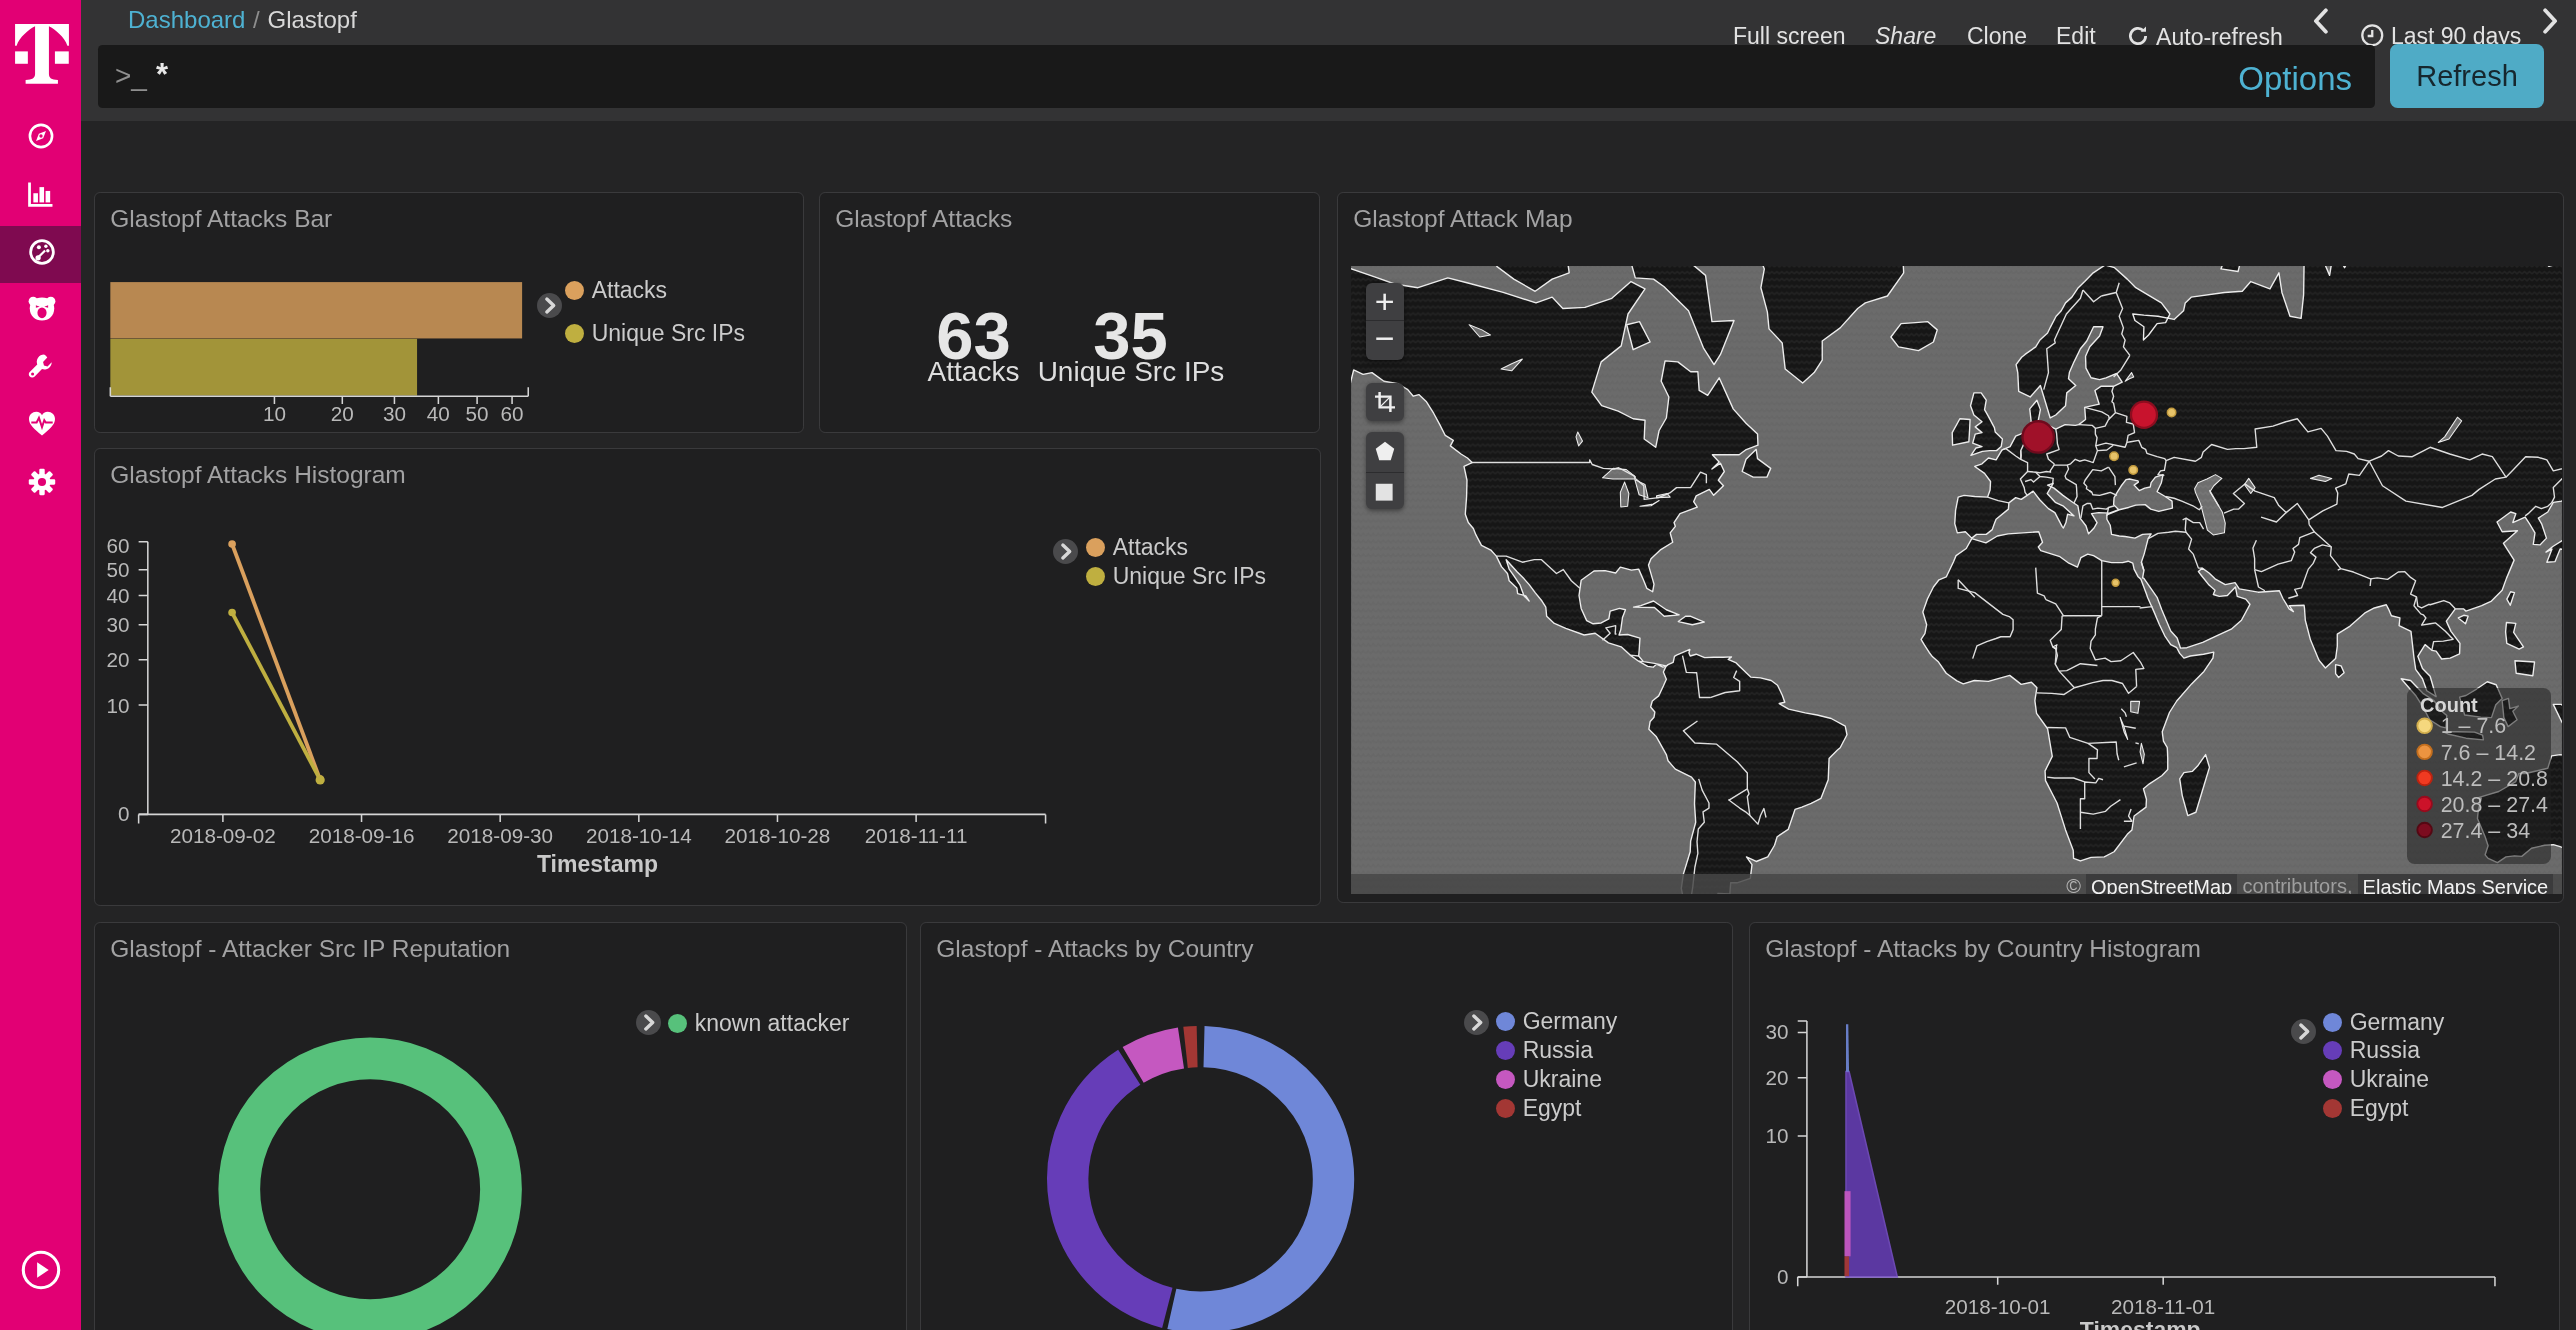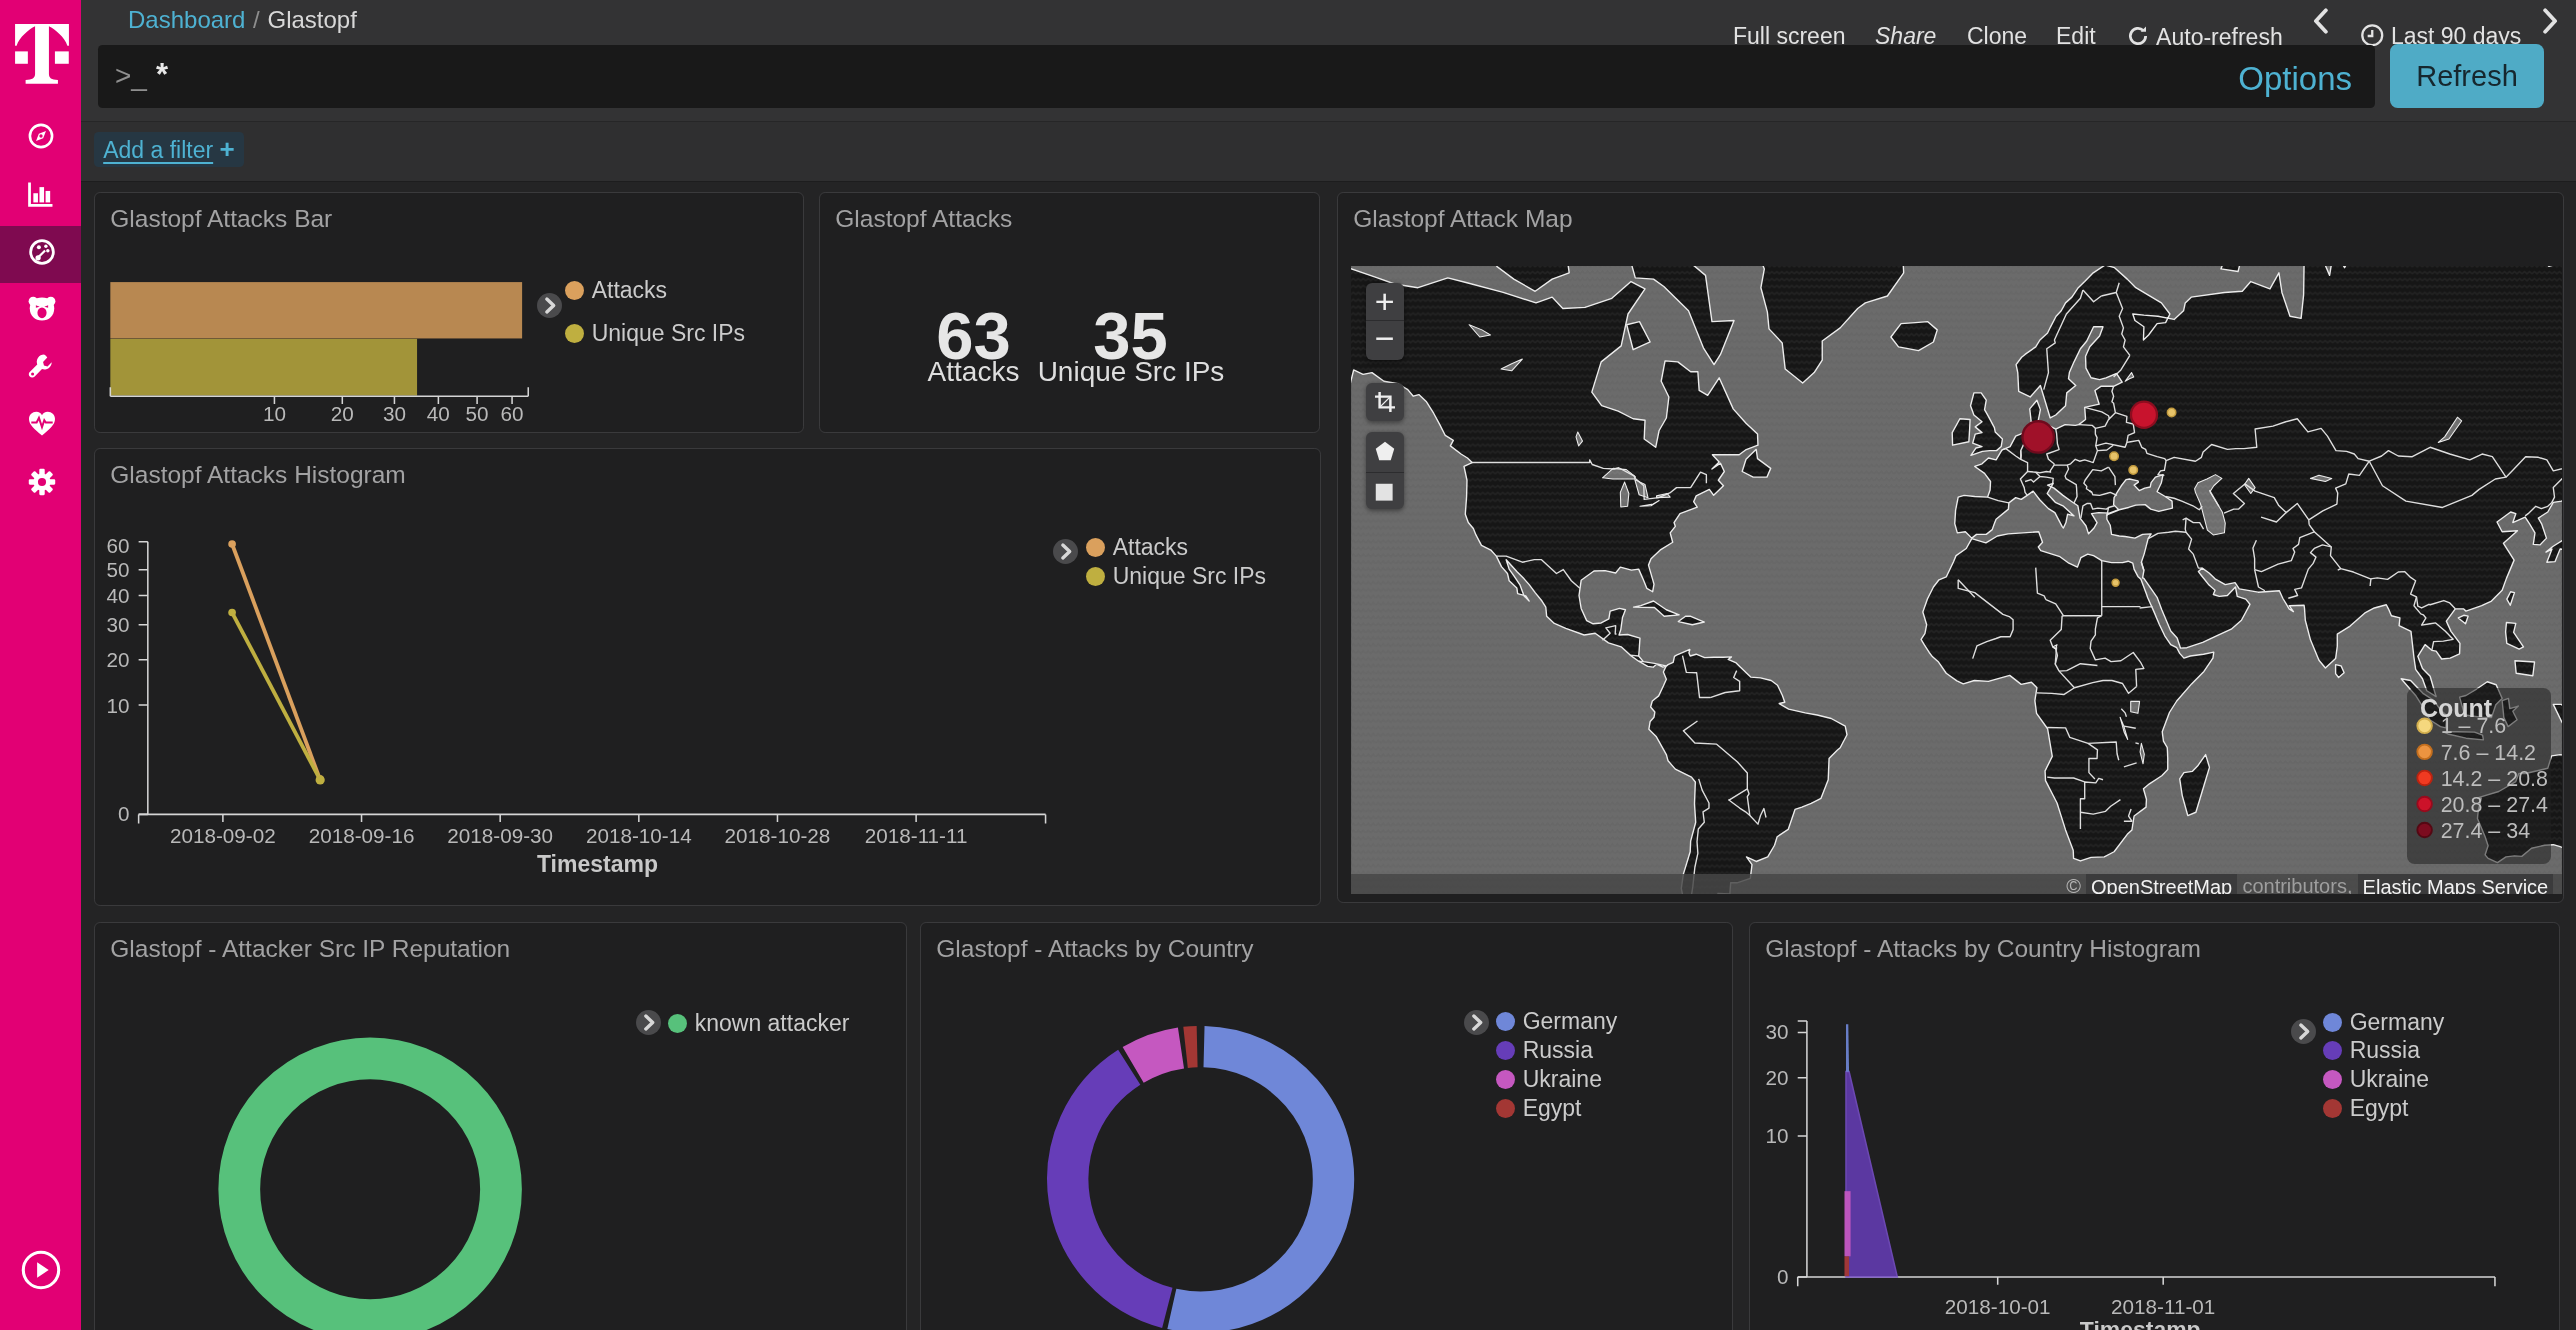--- a/index.html
+++ b/index.html
@@ -65,23 +65,20 @@
   <div class="topmenu" style="left:2542px;top:7.7px;"><svg width="17" height="26" viewBox="0 0 22 34">
           <path d="M4 3 L17 17 L4 31" fill="none" stroke="#e2e2e2" stroke-width="5" stroke-linecap="round" stroke-linejoin="round"></path>
         </svg></div>
   <div id="qbox">
     <div id="qprompt">&gt;_</div>
     <div id="qstar">*</div>
     <div id="qopt">Options</div>
   </div>
   <div id="rbtn">Refresh</div>
 </div>
-<div id="fbar">
-      <div id="addfilter"><u>Add a filter</u> <b style="font-size:26px;">+</b></div>
-    </div>
 
 <div id="side">
   <div class="active"></div>
   <svg class="sic" style="left:15.3px;top:24px;" width="54" height="60" viewBox="0 0 70 78">
     <path fill="#fff" d="M0 0 H70 V28.3 H68 C64.6 17 51.8 7 44 3 L44 65 C44 70 47.2 72.7 55.7 72.7 L55.7 77.6 L13.7 77.6 L13.7 72.7 C22.4 72.7 26 70 26 65 L26 3 C18.2 7 5.4 17 2 28.3 H0 Z"></path>
     <rect fill="#fff" x="0" y="35.6" width="16.6" height="16.1"></rect>
     <rect fill="#fff" x="51.8" y="35.6" width="18" height="16.1"></rect>
   </svg>
 
   <svg class="sic" style="top:123px;" width="26" height="26" viewBox="0 0 34 34">
@@ -352,21 +349,21 @@
         </svg></div>
   <div class="mapctl" style="top:166px;height:77px;">
     <svg width="20" height="20" viewBox="0 0 26 26" style="margin-top:9.2px;">
           <path d="M13 1 L25 10 L20.5 25 L5.5 25 L1 10 Z" fill="#efefef"></path>
         </svg>
     <div style="border-top:0.8px solid #2c2c2e;margin-top:7.7px;"><svg width="18.4" height="18.4" viewBox="0 0 24 24" style="margin-top:10px;">
             <rect x="1" y="1" width="22" height="22" fill="#e3e3e3"></rect>
           </svg></div>
   </div>
   <div id="maplegend">
-    <div style="position:absolute;left:13px;top:6.1px;font-size:25px;font-weight:bold;color:#d6d6d6;">Count</div>
+    <div style="position:absolute;left:13px;top:6.1px;font-size:20px;font-weight:bold;color:#d6d6d6;">Count</div>
     <svg class="abs" style="left:0;top:0;" width="144" height="176" viewBox="0 0 188 229">
       <g stroke-width="2.5">
         <circle cx="23" cy="49" r="9.5" fill="#f5d87e" stroke="#d3af4e"></circle>
         <circle cx="23" cy="83" r="9.5" fill="#ec9440" stroke="#c26e1e"></circle>
         <circle cx="23" cy="117" r="9.5" fill="#f03a21" stroke="#bb2310"></circle>
         <circle cx="23" cy="151" r="9.5" fill="#cc1229" stroke="#970b1d"></circle>
         <circle cx="23" cy="185" r="9.5" fill="#7c0c1f" stroke="#540813"></circle>
       </g>
       <g fill="#bdbdbd" font-size="28">
         <text x="44" y="59">1 – 7.6</text>

